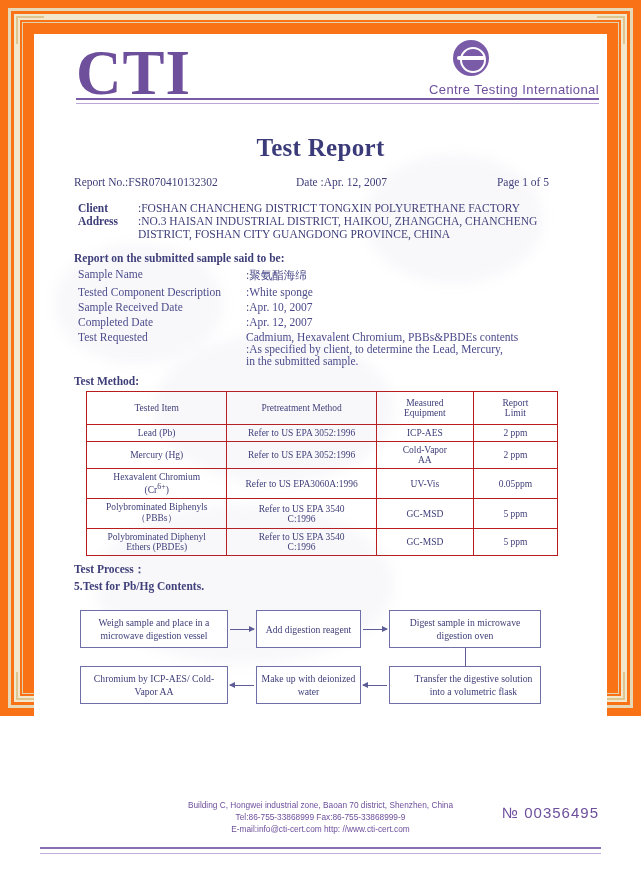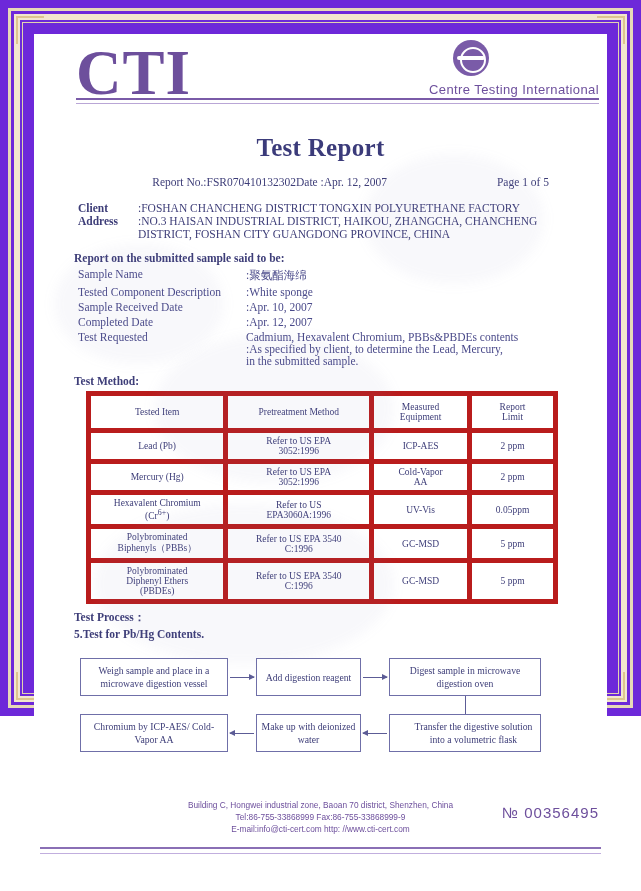--- a/index.html
+++ b/index.html
@@ -7,21 +7,21 @@
     width:641px;height:891px;
     background:#ffffff;
     font-family:"Liberation Serif", serif;
     color:#4a4a8a;
     overflow:hidden;
   }
   .page{
     position:relative;
     width:641px;height:716px;
     box-sizing:border-box;
-    background:#6d28d9;
+    background:#f97316;
   }
   
   .frame-outer{
     position:absolute;left:8px;top:8px;right:8px;bottom:8px;
     border:3px solid #e7d9b8;
     box-sizing:border-box;
   }
   .frame-inner{
     position:absolute;left:14px;top:14px;right:14px;bottom:14px;
     border:6px solid #f2e7cd;
@@ -96,21 +96,21 @@
     margin-top:22px;
     letter-spacing:.3px;
   }
 
   .meta-row{
     display:flex;
     margin:14px 40px 0 40px;
     font-size:11.5px;
     color:#3d3d78;
   }
-  .meta-row .m1{flex:0 0 222px;text-align:right;}
+  .meta-row .m1{flex:0 0 222px;}
   .meta-row .m2{flex:0 0 175px;}
   .meta-row .m3{flex:1;text-align:right;padding-right:18px;}
 
   .block{margin:14px 0 0 44px;font-size:11.5px;color:#3d3d78;}
   .kv{display:flex;align-items:flex-start;margin-bottom:1px;}
   .kv .k{flex:0 0 60px;font-weight:bold;}
   .kv .v{flex:1;}
   .cont{margin-left:60px;}
 
   .sectline{margin:12px 0 3px 40px;font-size:11.5px;font-weight:bold;color:#3d3d78;}
@@ -123,21 +123,21 @@
 
   
   table.tr{
     margin:4px 0 0 52px;
     border-collapse:collapse;
     width:472px;
     font-size:9.5px;
     color:#3d3d78;
   }
   table.tr td,table.tr th{
-    border:5px solid #b91c1c;
+    border:1px solid #b91c1c;
     padding:3px 18px;
     text-align:center;
     vertical-align:middle;
     font-weight:normal;
   }
   table.tr th{height:26px;font-size:9.5px;}
   table.tr td.c1{width:150px;}
   table.tr td.c2{width:165px;}
   table.tr td.c3{width:80px;}
   table.tr td.c4{width:62px;}

